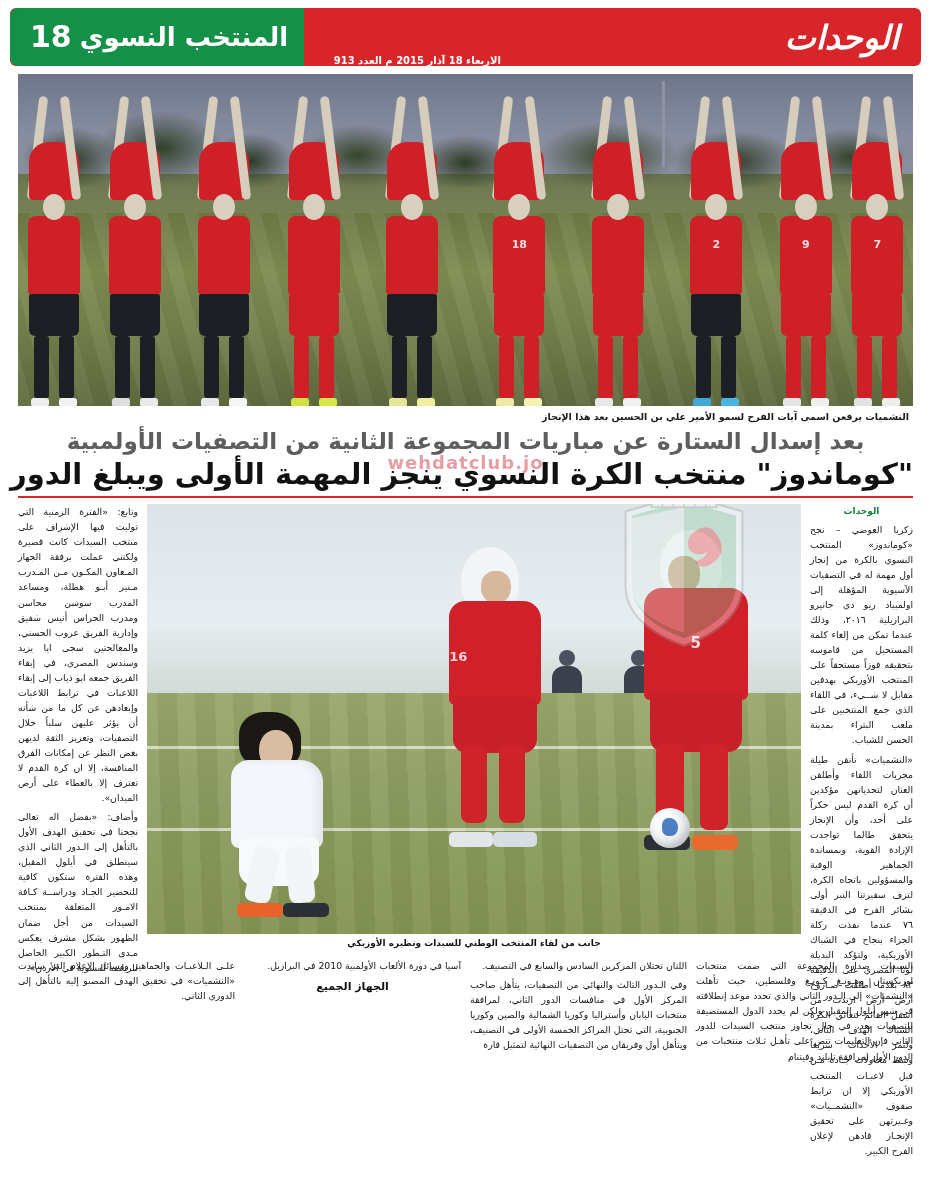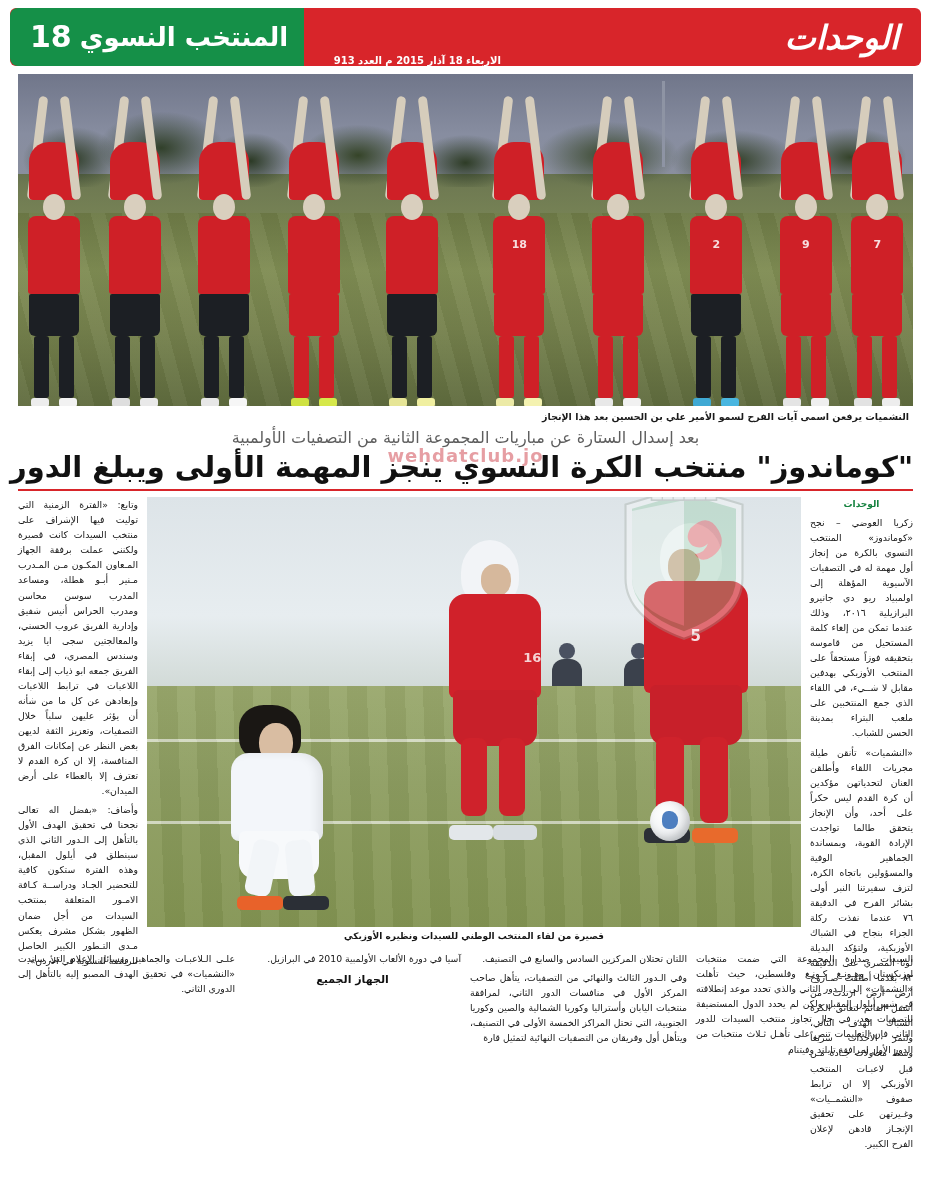--- a/index.html
+++ b/index.html
@@ -181,22 +181,22 @@
     padding: 5px 4px 0 0;
     text-align: right;
     direction: rtl;
     font-weight: bold;
   }
 
   
   .kicker {
     text-align: center;
     color: #5e5e5e;
-    font-size: 16px;
-    font-weight: normal;
+    font-size: 23px;
+    font-weight: bold;
     direction: rtl;
     margin: 6px 18px 2px 18px;
     letter-spacing: -0.2px;
   }
   .headline-wrap {
     position: relative;
     margin: 0 18px;
     text-align: center;
   }
   .headline {
@@ -323,21 +323,21 @@
   .fig-white .cleat { position:absolute; bottom:0; width:46px; height:14px; border-radius:5px; background:#e8622a; }
   .fig-white .cleat.l { left: 12px; } .fig-white .cleat.r { left: 58px; background:#2b2f36; }
 
   .fig-red1 { left: 45%; top: 10%; width: 110px; height: 300px; }
   .fig-red1 .hijab {
     position:absolute; top:0; left:20px; width:58px; height:66px;
     background:#f2f4f7; border-radius:50% 50% 40% 42%;
   }
   .fig-red1 .face2 { position:absolute; top:24px; left:40px; width:30px; height:32px; background:#d6b89c; border-radius:46%; }
   .fig-red1 .shirt2 { position:absolute; top:54px; left:8px; width:92px; height:104px; background:#d0212a; border-radius:16px 18px 6px 6px; }
-  .fig-red1 .shirt2 .n { position:absolute; top:56px; left:0; right:0; text-align:right; color:#fff; font-size:13px; font-weight:bold; opacity:.8; }
+  .fig-red1 .shirt2 .n { position:absolute; top:48px; left:0; right:0; text-align:left; color:#fff; font-size:13px; font-weight:bold; opacity:.8; }
   .fig-red1 .shorts3 { position:absolute; top:150px; left:12px; width:84px; height:56px; background:#c8202a; border-radius:6px 6px 14px 14px; }
   .fig-red1 .leg2 { position:absolute; top:198px; width:26px; height:78px; background:#cf222b; border-radius:8px; }
   .fig-red1 .leg2.l { left:20px; } .fig-red1 .leg2.r { left:58px; }
   .fig-red1 .cl { position:absolute; bottom:0; width:44px; height:15px; border-radius:5px; background:#e3e7ea; }
   .fig-red1 .cl.l { left:8px; } .fig-red1 .cl.r { left:52px; background:#d8dde1; }
 
   .fig-red2 { right: 6%; top: 6%; width: 128px; height: 320px; }
   .fig-red2 .hijab { position:absolute; top:0; left:26px; width:62px; height:70px; background:#f4f6f9; border-radius:50% 50% 42% 44%; }
   .fig-red2 .face2 { position:absolute; top:26px; left:34px; width:32px; height:36px; background:#c9a98c; border-radius:46%; }
   .fig-red2 .shirt2 { position:absolute; top:58px; left:10px; width:104px; height:112px; background:#d0212a; border-radius:18px 18px 6px 6px; }
@@ -646,21 +646,21 @@
           <rect x="30" y="0" width="60" height="14" fill="#ffffff" stroke="#9aa39a" stroke-width="1.5"></rect>
           <g stroke="#9aa39a" stroke-width="1.2">
             <line x1="40" y1="0" x2="40" y2="14"></line>
               <line x1="50" y1="0" x2="50" y2="14"></line>
             <line x1="60" y1="0" x2="60" y2="14"></line>
               <line x1="70" y1="0" x2="70" y2="14"></line>
             <line x1="80" y1="0" x2="80" y2="14"></line>
           </g>
         </svg>
       </div>
-      <div class="mid-caption">قصيرة من لقاء المنتخب الوطني للسيدات ونظيره الأوزبكي</div>
+      <div class="mid-caption">جانب من لقاء المنتخب الوطني للسيدات ونظيره الأوزبكي</div>
     </div>
 
     <div class="col col-left">
       <p>وتابع: «الفترة الزمنية التي توليت فيها الإشراف على منتخب السيدات كانت قصيرة ولكنني عملت برفقة الجهاز المـعاون المكـون مـن المـدرب مـنير أبـو هطلة، ومساعد المدرب سوسن محاسن ومدرب الحراس أنيس شفيق وإدارية الفريق عروب الحسني، والمعالجتين سجى ايا يزيد وسندس المصري، في إبقاء الفريق جمعه ابو ذياب إلى إبقاء اللاعبات في ترابط اللاعبات وإبعادهن عن كل ما من شأنه أن يؤثر عليهن سلباً خلال التصفيات، وتعزيز الثقة لديهن بغض النظر عن إمكانات الفرق المنافسة، إلا ان كرة القدم لا تعترف إلا بالعطاء على أرض الميدان».</p>
       <p>وأضاف: «بفضل اله تعالى نجحنا في تحقيق الهدف الأول بالتأهل إلى الـدور الثاني الذي سينطلق في أيلول المقبل، وهذه الفترة ستكون كافية للتحضير الجـاد ودراســة كـافة الامـور المتعلقة بمنتخب السيدات من أجل ضمان الظهور بشكل مشرف يعكس مـدى التـطور الكبير الحاصل للرياضة النسوية في الأردن».</p>
     </div>
   </div>
 
   <div class="bottom-area">
     <div class="bcol">

